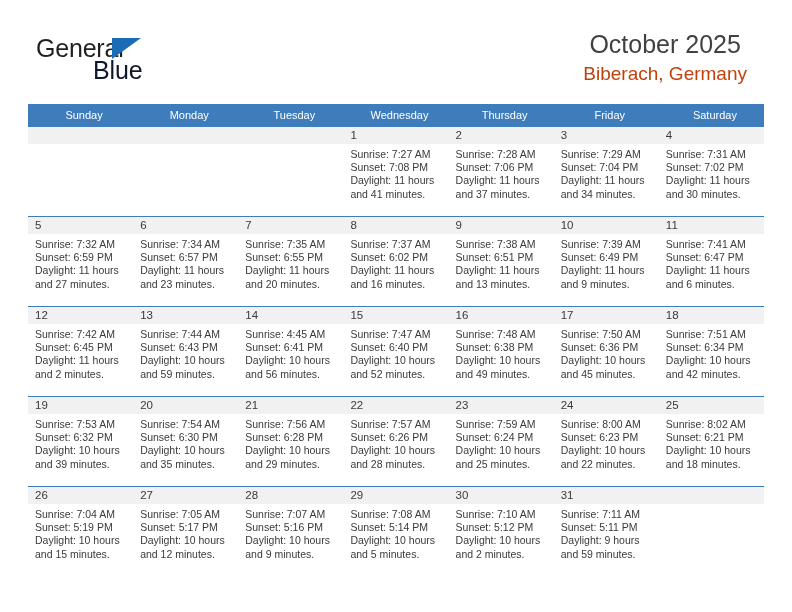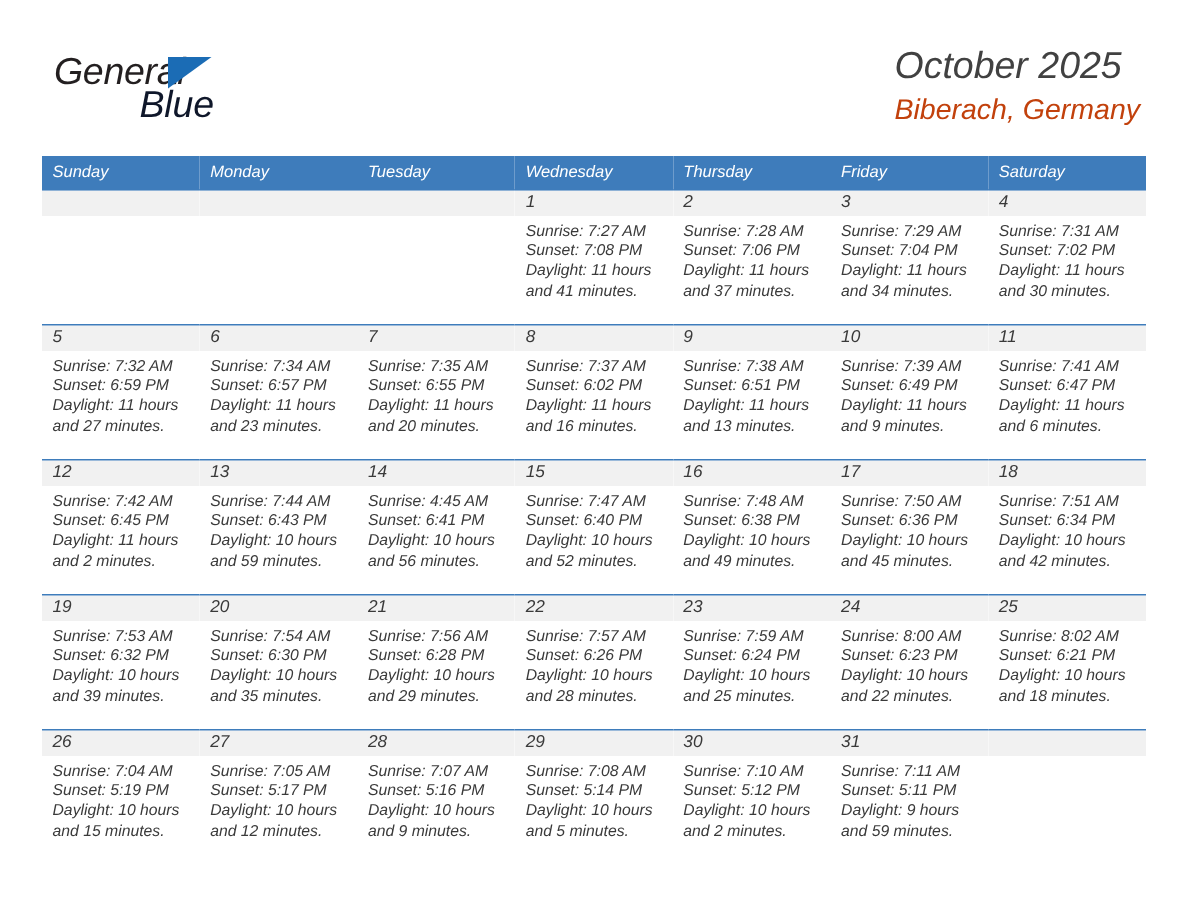--- a/index.html
+++ b/index.html
@@ -13,21 +13,20 @@
     background: #ffffff;
     font-family: "Liberation Sans", sans-serif;
     color: #333333;
     overflow: hidden;
   }
   .page {
     position: relative;
     width: 792px;
     height: 612px;
     box-sizing: border-box;
-    font-style: italic;
   }
 
   
   .header {
     position: absolute;
     left: 28px;
     top: 28px;
     right: 28px;
     height: 70px;
   }
@@ -62,23 +61,23 @@
     left: 57px;
     top: 22px;
     font-size: 25px;
     letter-spacing: -0.1px;
     color: #0f172a;
     line-height: 28px;
   }
 
   .title-block {
     position: absolute;
-    right: 4px;
+    right: 17px;
     top: 0;
-    text-align: left;
+    text-align: center;
     margin-left: 39px;
   }
   .cal-title {
     font-size: 25px;
     color: #414141;
     line-height: 32px;
     font-weight: normal;
     margin: 0;
   }
   .cal-subtitle {
@@ -96,21 +95,21 @@
     top: 104px;
     width: 736px;
     border-collapse: collapse;
     table-layout: fixed;
   }
   .calendar th {
     background: #3e7cbb;
     color: #ffffff;
     font-size: 11px;
     font-weight: normal;
-    text-align: left;
+    text-align: center;
     padding: 5px 0 5px 7px;
     height: 12px;
     border: none;
   }
   .calendar td {
     vertical-align: top;
     padding: 0;
     border: none;
     border-top: 1px solid #3e7cbb;
     height: 89px;

